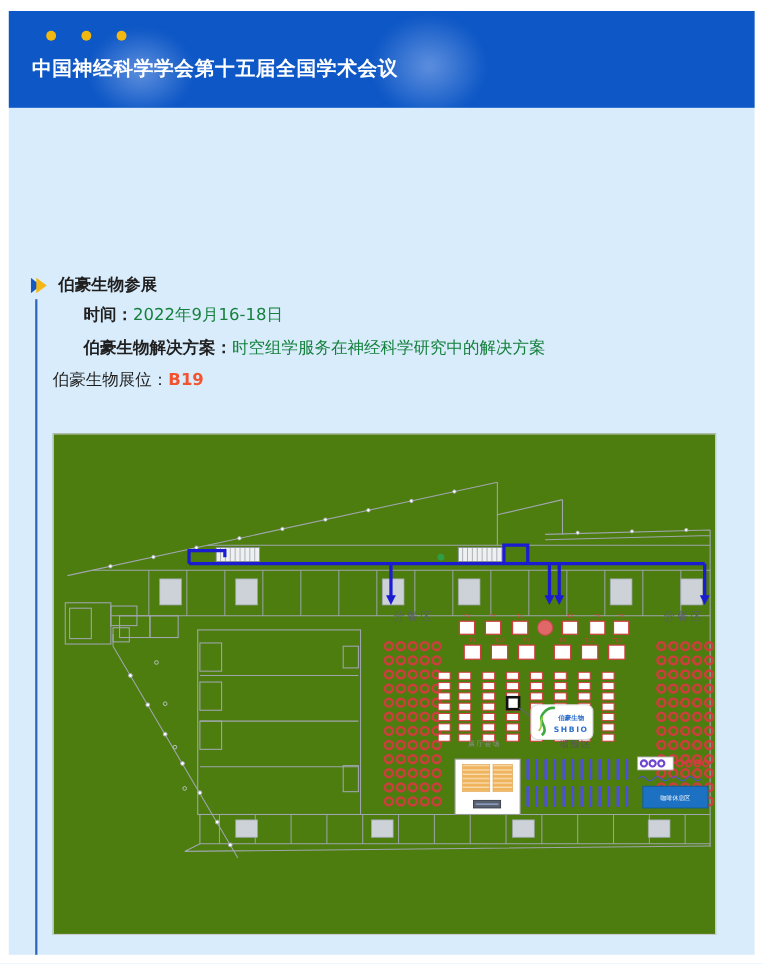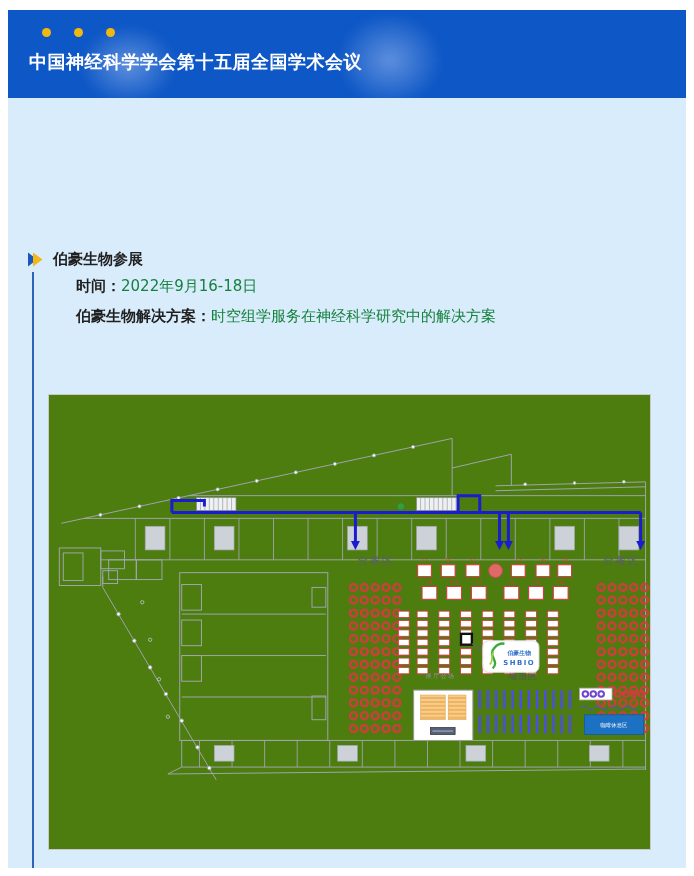--- a/index.html
+++ b/index.html
@@ -68,20 +68,23 @@
   </div>
 
   <div class="vrule"></div>
 
   <div class="details">
     <div class="drow">
       <span class="dlabel b">时间：</span><span class="dval">2022年9月16-18日</span>
     </div>
     <div class="drow">
       <span class="dlabel b">伯豪生物解决方案：</span><span class="dval">时空组学服务在神经科学研究中的解决方案</span>
+    </div>
+    <div class="drow">
+      <span class="dlabel">伯豪生物展位：</span><span class="dval b19">B19</span>
     </div>
   </div>
 
   <div class="map-box">
     <svg id="plan" width="601" height="454" viewBox="0 0 604 460">
       <defs>
         <pattern id="ostripe" width="4" height="4" patternUnits="userSpaceOnUse">
           <rect width="4" height="4" fill="#f0b35c"></rect>
           <line x1="0" y1="1" x2="4" y2="1" stroke="#f9dcae" stroke-width="1.3"></line>
         </pattern>

